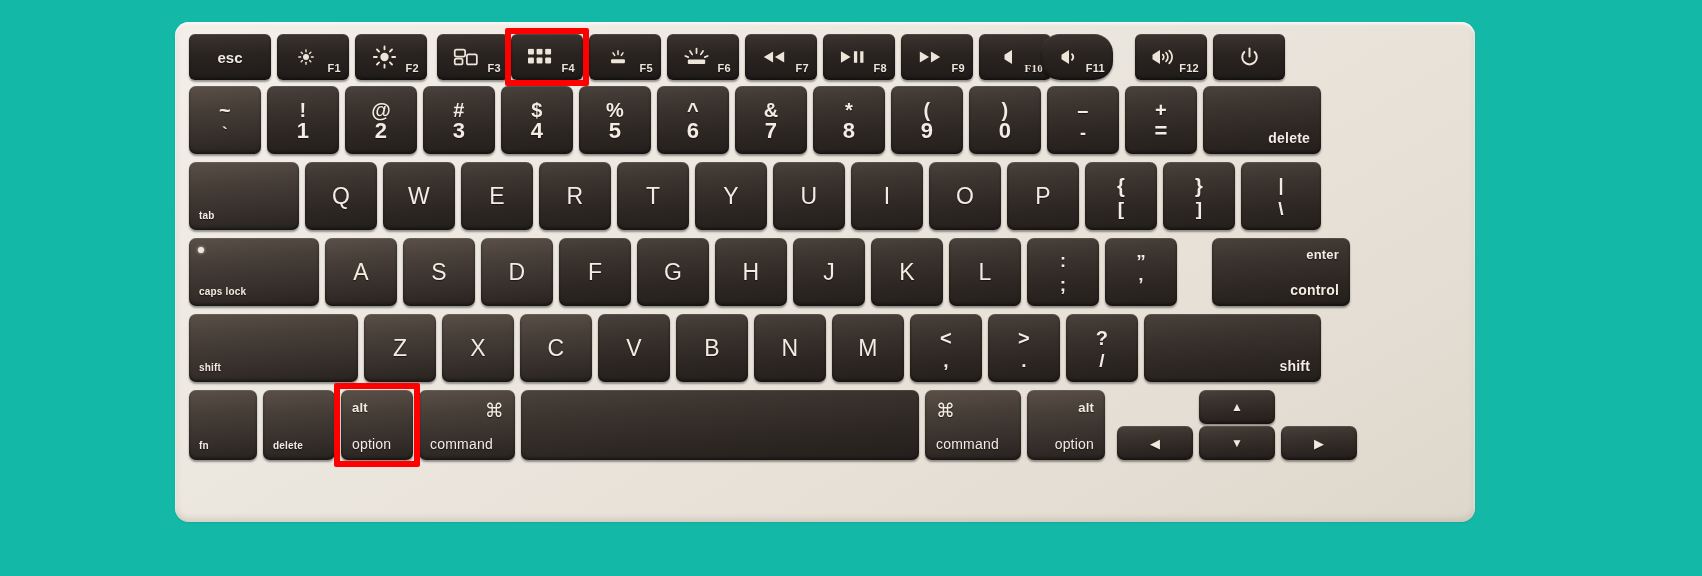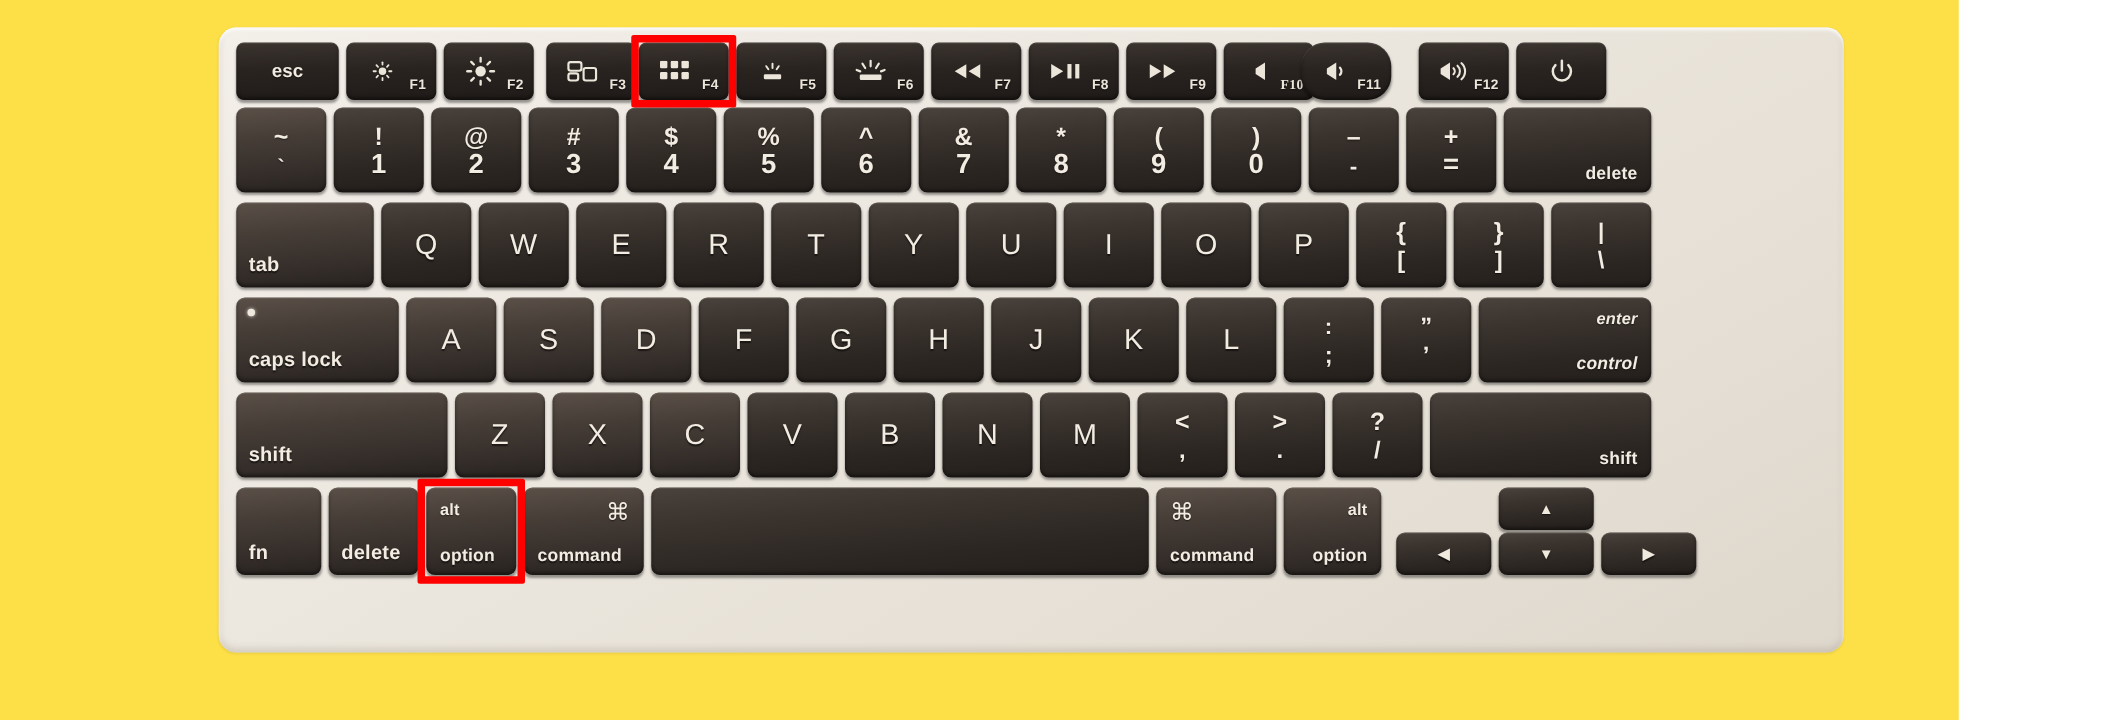--- a/index.html
+++ b/index.html
@@ -2,23 +2,23 @@
 <html><head>
 <meta charset="utf-8">
 <style>
   html, body {
     margin: 0; padding: 0;
     background: #ffffff;
     font-family: "Liberation Sans", sans-serif;
   }
   #stage {
     position: relative;
-    width: 1567px;
+    width: 1702px;
     height: 576px;
-    background: #fde047;
+    background: #14b8a6;
     overflow: hidden;
   }
 
   
   #keyboard {
     position: absolute;
     left: 175px;
     top: 22px;
     width: 1300px;
     height: 500px;
@@ -87,21 +87,21 @@
     left: 0; right: 0;
     bottom: 12px;
     text-align: center;
     font-size: 22px;
     font-weight: 700;
   }
   
   .lbl.bl {
     left: 10px;
     bottom: 9px;
-    font-size: 16px;
+    font-size: 10px;
     font-weight: 600;
     text-align: right;
   }
   
   .lbl.br {
     right: 11px;
     bottom: 9px;
     font-size: 14px;
     font-weight: 600;
     text-align: left;
@@ -119,21 +119,21 @@
     top: 11px;
     font-size: 13px;
     font-weight: 600;
     text-align: left;
   }
   .lbl.mod-top.right-al { text-align: right; }
   .lbl.mod-bottom {
     left: 11px; right: 11px;
     bottom: 9px;
     font-size: 14px;
-    font-weight: 700;
+    font-weight: 400;
     text-align: left;
   }
   .lbl.cmdglyph {
     font-size: 19px;
     font-weight: 400;
   }
 
   
   .fnlabel {
     position: absolute;
@@ -516,21 +516,21 @@
           <span class="lbl center">L</span>
         </div>
         <div class="key" style="left:838px;top:0px;width:72px;height:68px;">
           <span class="lbl top" style="font-size:18px;">:</span>
           <span class="lbl bottom" style="font-size:19px;">;</span>
         </div>
         <div class="key" style="left:916px;top:0px;width:72px;height:68px;">
           <span class="lbl top" style="font-size:19px;">”</span>
           <span class="lbl bottom" style="font-size:19px;">’</span>
         </div>
-        <div class="key" style="left:994px;top:0px;width:138px;height:68px;font-style:italic;">
+        <div class="key" style="left:1023px;top:0px;width:138px;height:68px;">
           <span class="lbl tr">enter</span>
           <span class="lbl br">control</span>
         </div>
       </div>
 
       <div class="row" style="top:280px;height:70px;">
         <div class="key brown" style="left:0px;top:0px;width:169px;height:68px;">
           <span class="lbl bl">shift</span>
         </div>
         <div class="key brown" style="left:175px;top:0px;width:72px;height:68px;">

